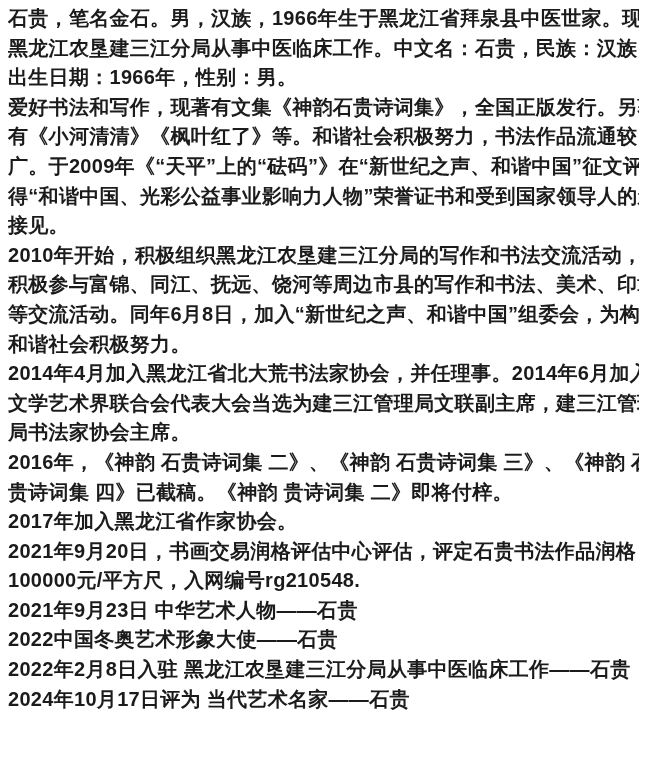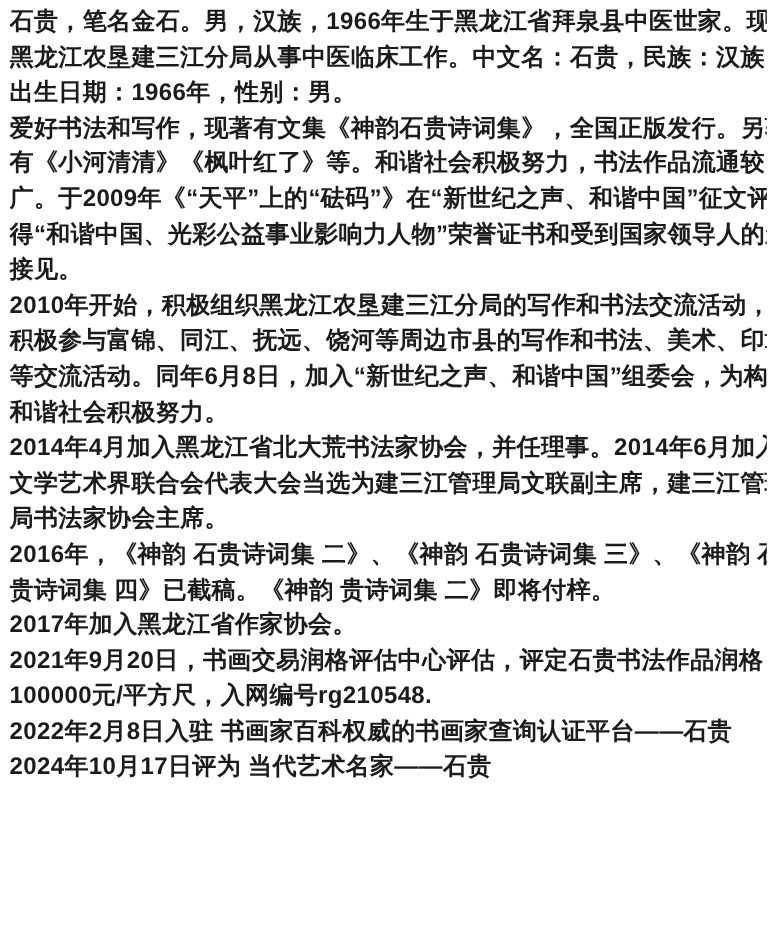--- a/index.html
+++ b/index.html
@@ -48,16 +48,18 @@
       <div class="line">等交流活动。同年6月8日，加入“新世纪之声、和谐中国”组委会，为构建</div>
       <div class="line">和谐社会积极努力。</div>
       <div class="line">2014年4月加入黑龙江省北大荒书法家协会，并任理事。2014年6月加入</div>
       <div class="line">文学艺术界联合会代表大会当选为建三江管理局文联副主席，建三江管理</div>
       <div class="line">局书法家协会主席。</div>
       <div class="line">2016年，《神韵 石贵诗词集 二》、《神韵 石贵诗词集 三》、《神韵 石</div>
       <div class="line">贵诗词集 四》已截稿。《神韵 贵诗词集 二》即将付梓。</div>
       <div class="line">2017年加入黑龙江省作家协会。</div>
       <div class="line">2021年9月20日，书画交易润格评估中心评估，评定石贵书法作品润格：</div>
       <div class="line">100000元/平方尺，入网编号rg210548.</div>
-      <div class="line">2022年2月8日入驻 书画家百科权威的书画家查询认证平台——石贵</div>
+      <div class="line">2021年9月23日 中华艺术人物——石贵</div>
+      <div class="line">2022中国冬奥艺术形象大使——石贵</div>
+      <div class="line">2022年2月8日入驻 黑龙江农垦建三江分局从事中医临床工作——石贵</div>
       <div class="line">2024年10月17日评为 当代艺术名家——石贵</div>
     </div>
 </div>
 
 </body></html>

